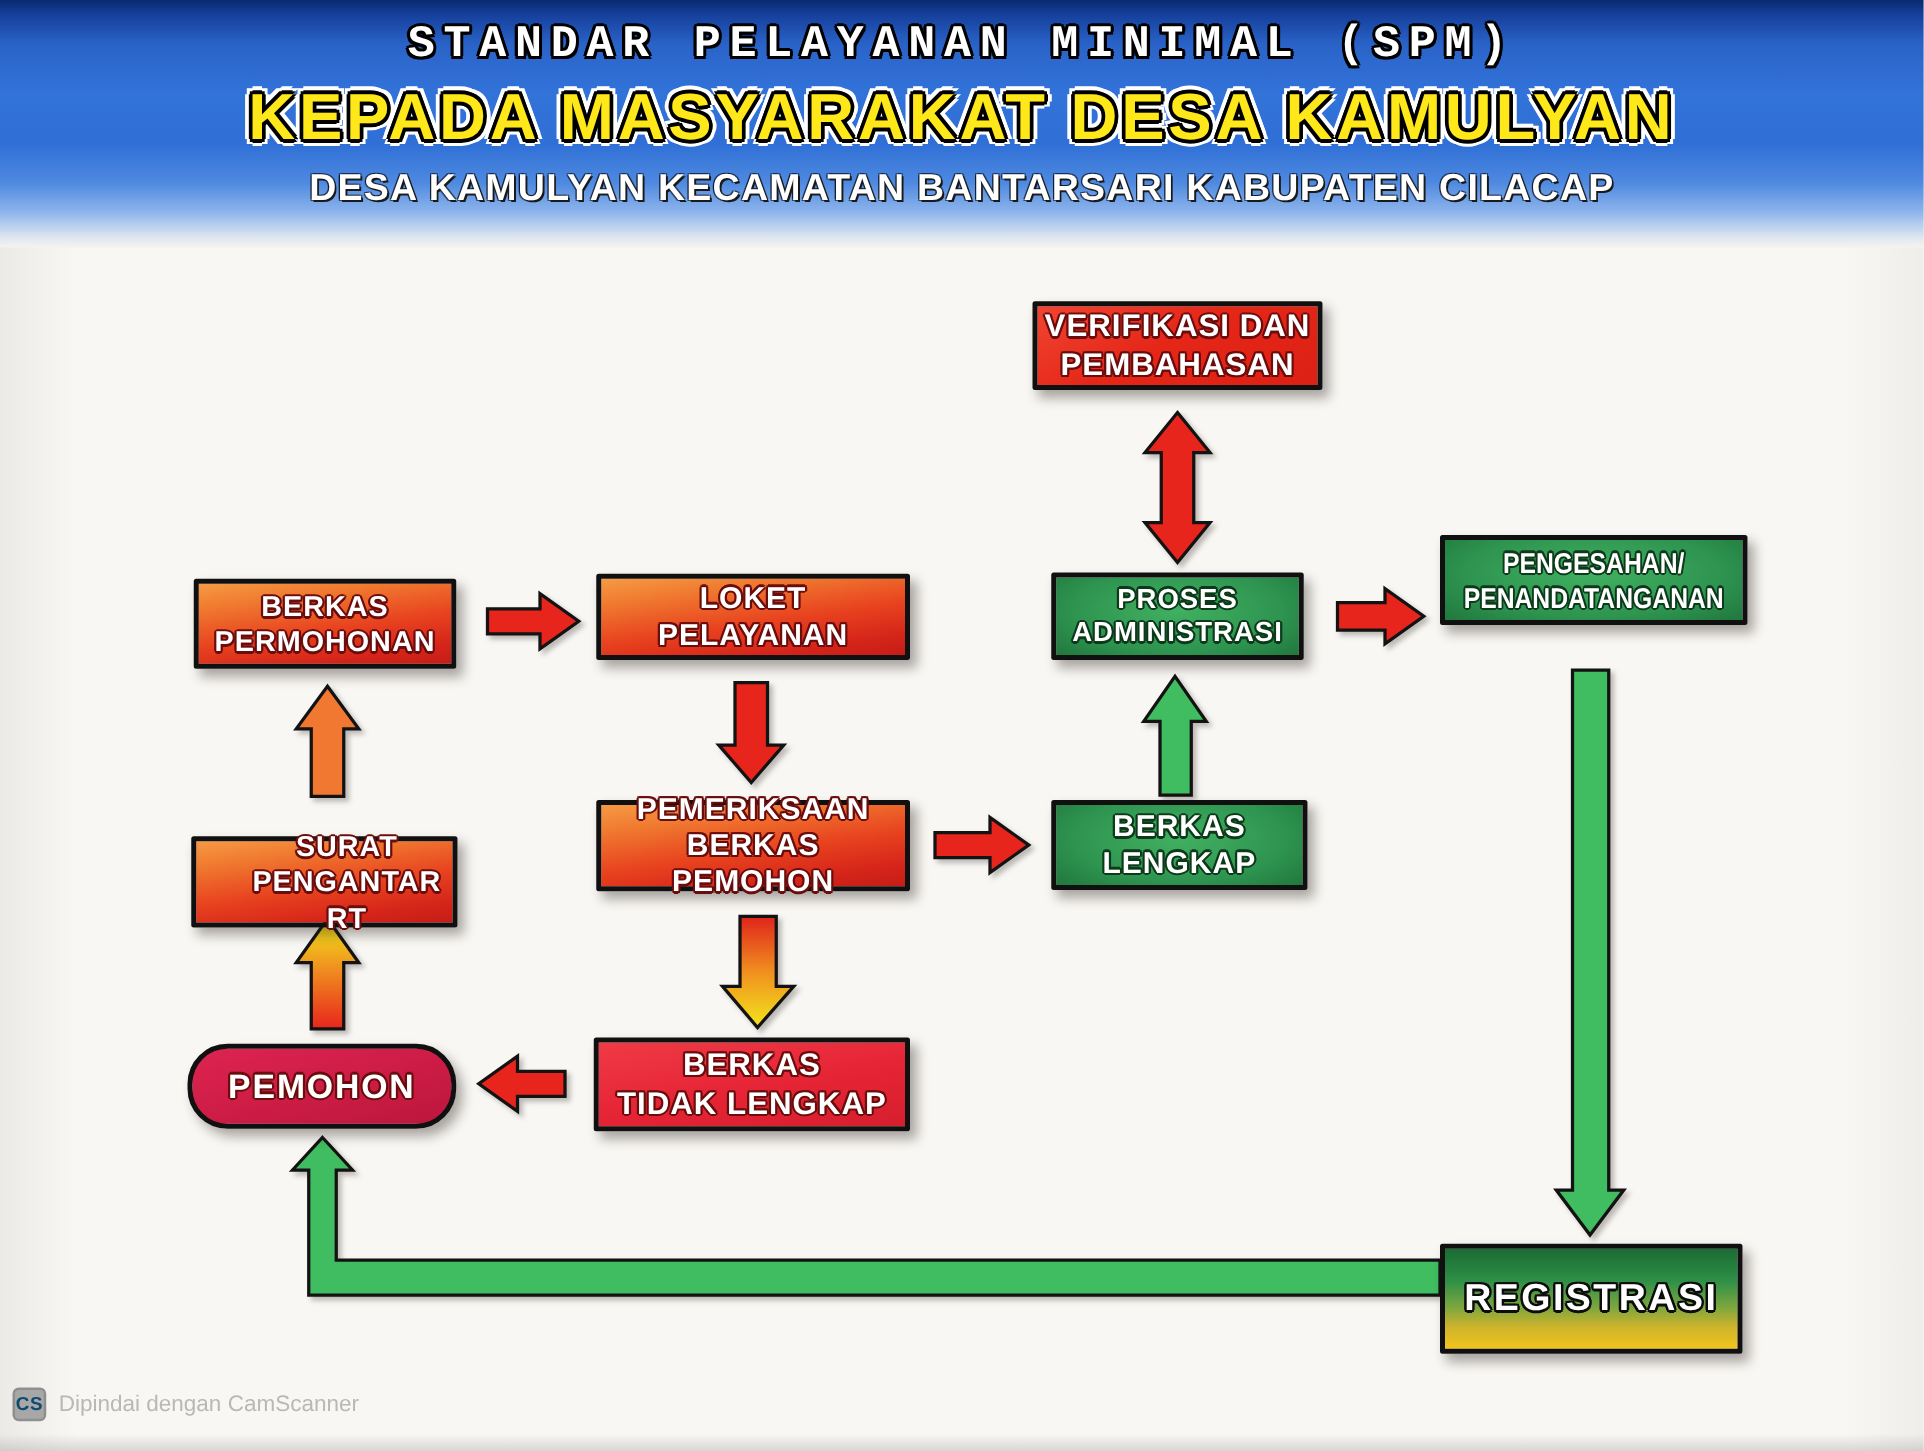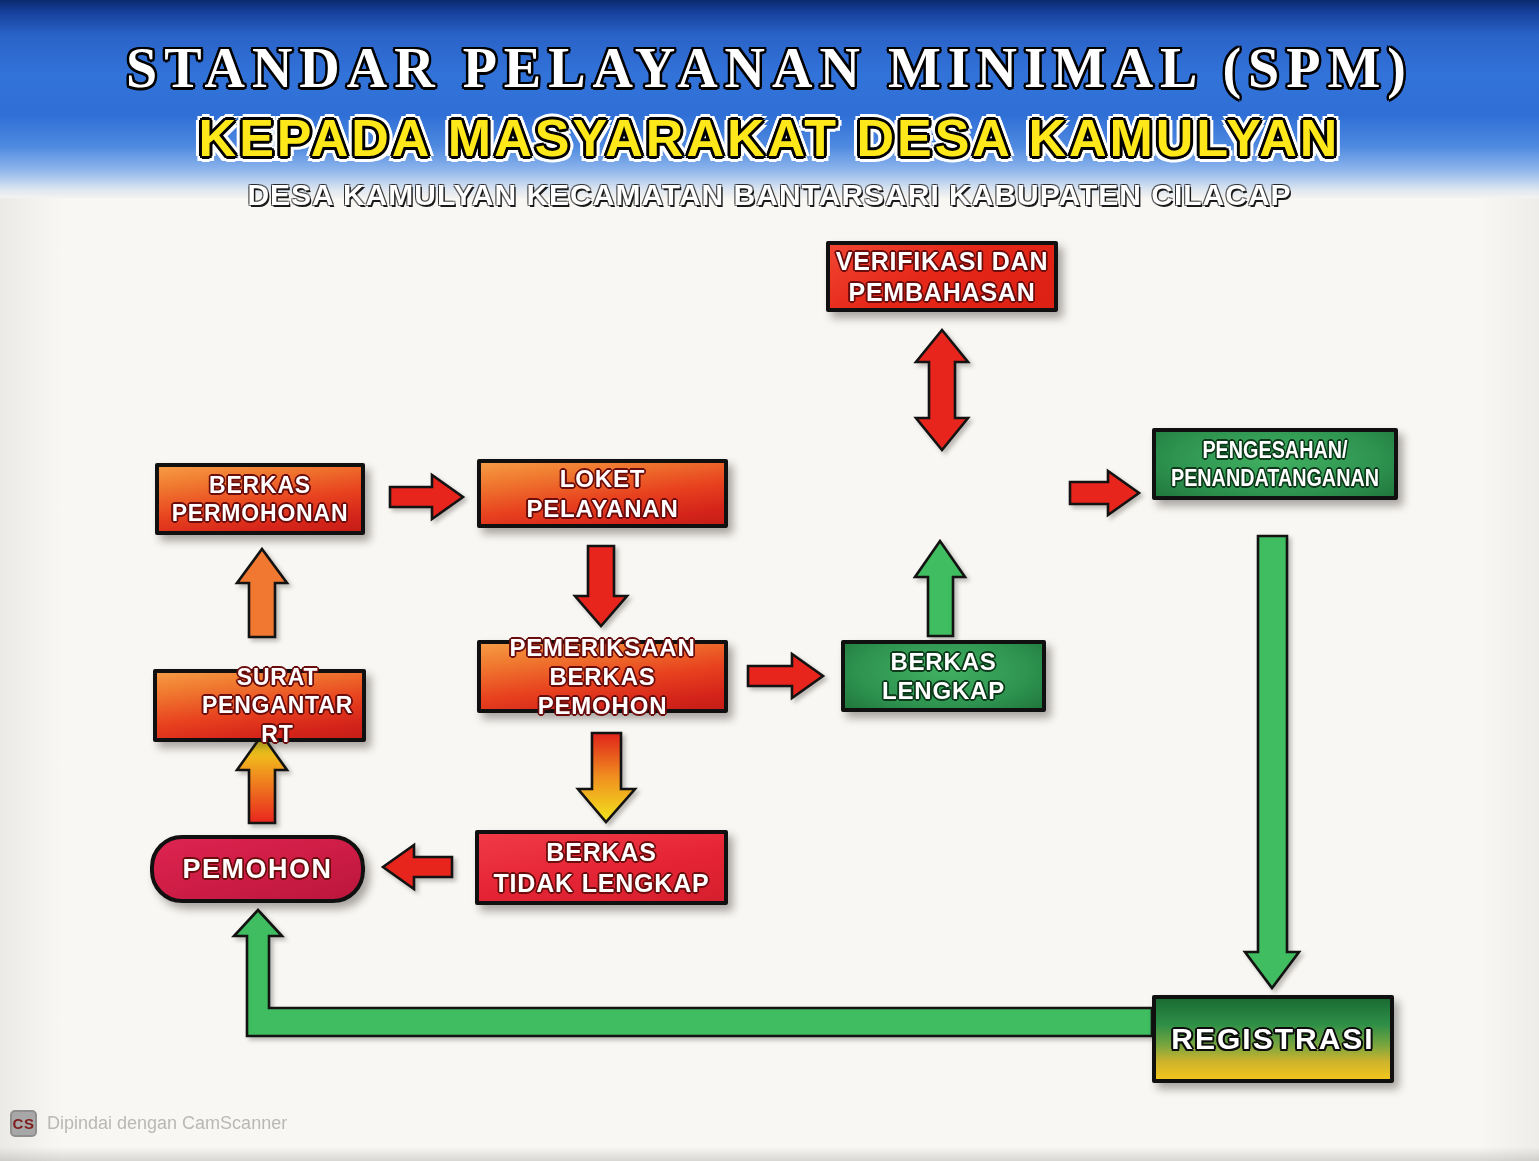--- a/index.html
+++ b/index.html
@@ -25,23 +25,23 @@
 
   
   .banner{
     position:absolute;left:0;top:0;width:1539px;height:198px;
     background:linear-gradient(180deg,
       #0a2a6e 0%,#16409c 6%,#2a63c8 18%,#3273da 38%,#2f6fd6 58%,
       #4f8ae0 74%,#8fb6ec 86%,#dfe7f0 96%,#f4f3f0 100%);
     text-align:center;
   }
   .banner-line1{
-    padding-top:36px;
-    font-family:Liberation Serif, serif;
-    font-size:56px;font-weight:bold;letter-spacing:7px;color:#ffffff;
+    padding-top:15px;
+    font-family:Liberation Mono, monospace;
+    font-size:36px;font-weight:bold;letter-spacing:7px;color:#ffffff;
     text-shadow:2.5px 0 0 #000,-2.5px 0 0 #000,0 2.5px 0 #000,0 -2.5px 0 #000,
       2px 2px 0 #000,-2px 2px 0 #000,2px -2px 0 #000,-2px -2px 0 #000;
   }
   .banner-line2{
     margin-top:8px;
     font-size:52px;font-weight:900;letter-spacing:3px;color:var(--title-yellow);
     text-shadow:
       3px 0 0 #000,-3px 0 0 #000,0 3px 0 #000,0 -3px 0 #000,
       2.2px 2.2px 0 #000,-2.2px 2.2px 0 #000,2.2px -2.2px 0 #000,-2.2px -2.2px 0 #000,
       6px 0 0 #fff,-6px 0 0 #fff,0 6px 0 #fff,0 -6px 0 #fff,
@@ -88,21 +88,21 @@
   svg.flow{position:absolute;left:0;top:0;pointer-events:none;}
   .arrow{stroke:#131313;stroke-width:2.6;stroke-linejoin:miter;filter:drop-shadow(3px 3px 2px rgba(50,40,35,.3));}
   .a-red{fill:var(--arrow-red);}
   .a-green{fill:var(--arrow-green);}
   .a-orange{fill:var(--arrow-orange);}
 
   
   .footer{position:absolute;left:10px;top:1110px;display:flex;align-items:center;gap:10px;}
   .cs-badge{
     width:27px;height:27px;border-radius:5px;background:#a7a7a7;
-    border:2px solid #8f8f8f;color:#7f1d1d;font-weight:bold;font-size:15px;
+    border:2px solid #8f8f8f;color:#0c4a6e;font-weight:bold;font-size:15px;
     display:flex;align-items:center;justify-content:center;letter-spacing:.5px;
   }
   .footer-text{color:#b9b8b6;font-size:18px;}
 </style>
 </head>
 <body>
 
 <div class="stage">
 
   <div class="banner">
@@ -146,20 +146,24 @@
   <div class="node grad-orange t-dark-red" id="n-berkas-permohonan">
     <span>BERKAS</span>
     <span>PERMOHONAN</span>
   </div>
 
   <div class="node grad-orange t-dark-red" id="n-loket">
     <span>LOKET</span>
     <span>PELAYANAN</span>
   </div>
 
+  <div class="node grad-green t-dark-green" id="n-proses">
+    <span>PROSES</span>
+    <span>ADMINISTRASI</span>
+  </div>
 
   <div class="node grad-green t-dark-green" id="n-pengesahan">
     <div class="squeeze">
       <span>PENGESAHAN/</span>
       <span>PENANDATANGANAN</span>
     </div>
   </div>
 
   <div class="node grad-orange t-dark-red" id="n-surat">
     <span>SURAT</span>

